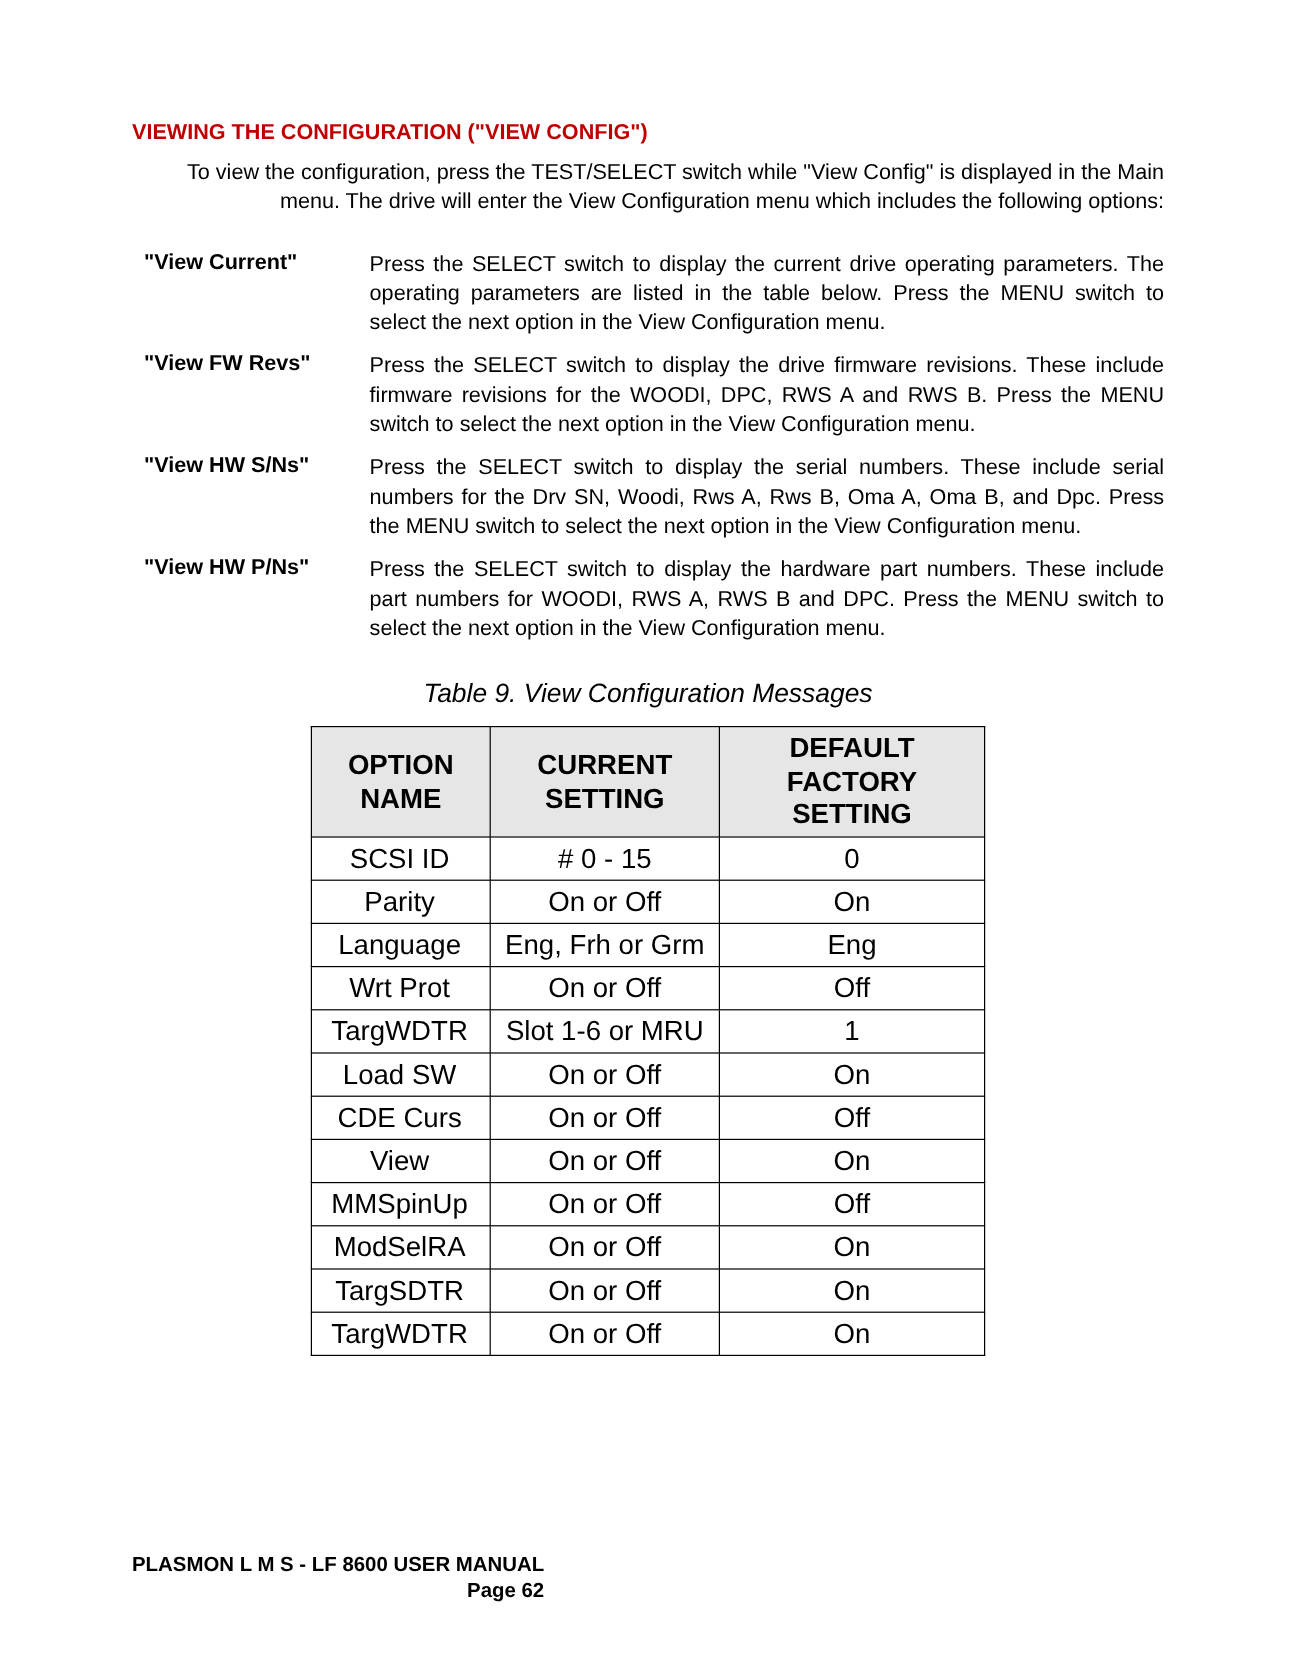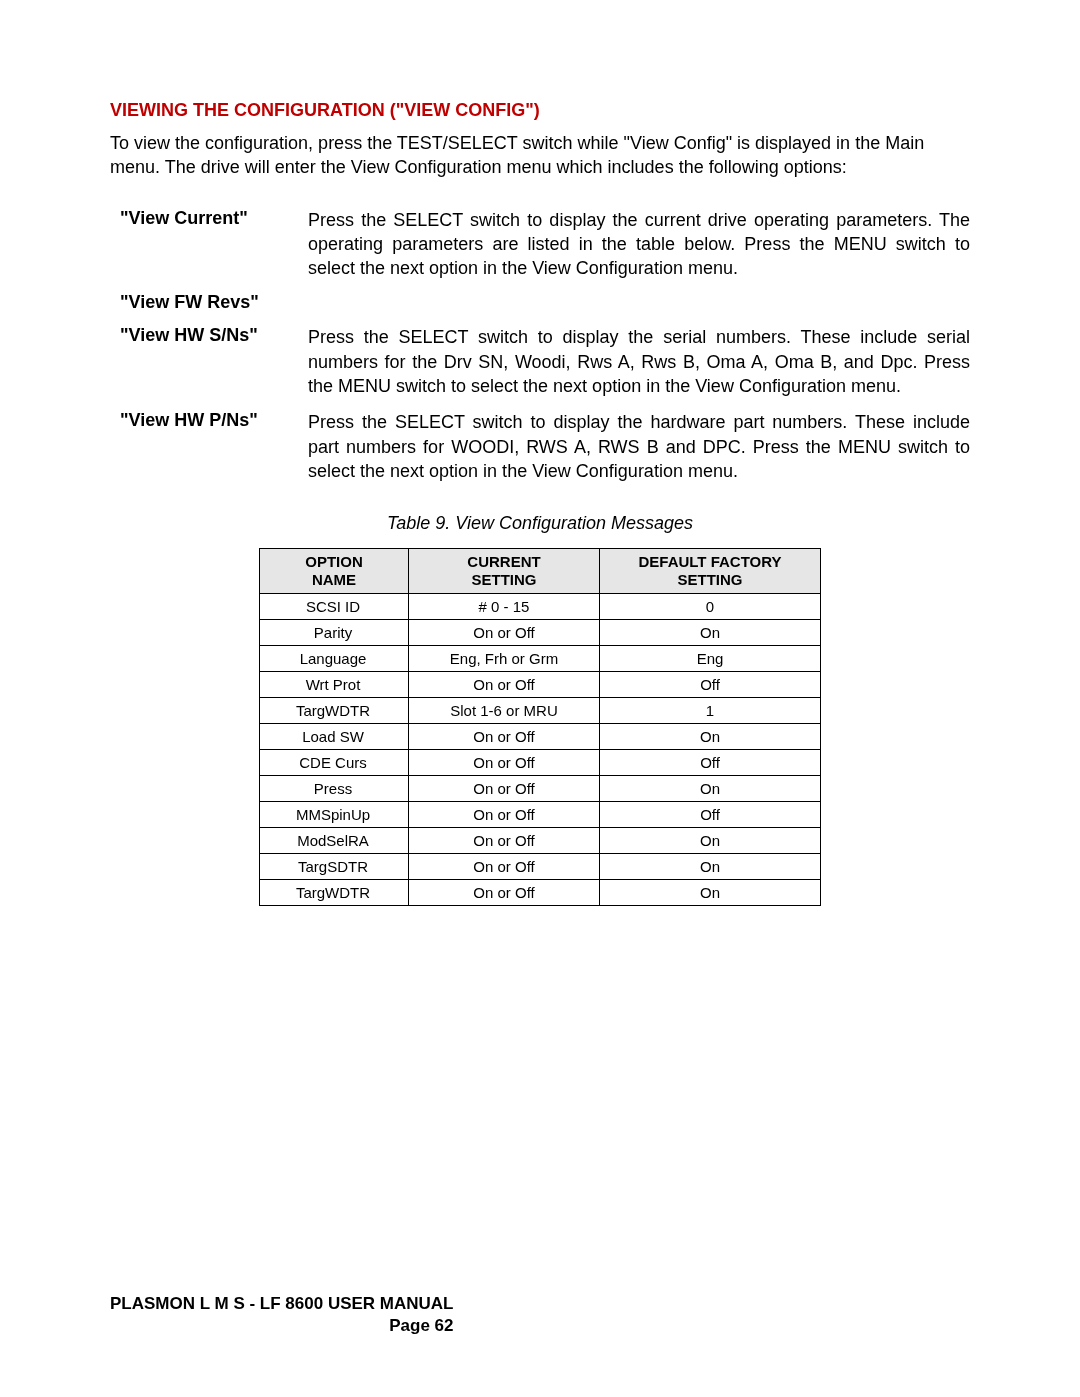--- a/index.html
+++ b/index.html
@@ -19,20 +19,21 @@
   .heading {
     color: #c00000;
     font-weight: bold;
     font-size: 18px;
     margin-bottom: 10px;
   }
   .intro {
     font-size: 18px;
     line-height: 1.35;
     margin-bottom: 28px;
+    text-align: right;
   }
   .defs {
     margin-bottom: 30px;
   }
   .def-row {
     display: flex;
     align-items: flex-start;
     margin-top: 12px;
   }
   .def-term {
@@ -43,27 +44,27 @@
   }
   .def-desc {
     flex: 1;
     font-size: 18px;
     line-height: 1.35;
     text-align: justify;
   }
   .tbl-caption {
     text-align: center;
     font-style: italic;
-    font-size: 18px;
+    font-size: 22px;
     margin: 28px 0 14px 0;
   }
   table.cfg {
     border-collapse: collapse;
     margin: 0 auto;
-    font-size: 15px;
+    font-size: 23px;
   }
   table.cfg th, table.cfg td {
     border: 1px solid #000;
     padding: 4px 10px;
   }
   table.cfg th {
     background: #e6e6e6;
     font-weight: bold;
     text-align: center;
     line-height: 1.2;
@@ -90,20 +91,21 @@
 
   <div class="intro">To view the configuration, press the TEST/SELECT switch while "View Config" is displayed in the Main menu. The drive will enter the View Configuration menu which includes the following options:</div>
 
   <div class="defs">
     <div class="def-row">
       <div class="def-term">"View Current"</div>
       <div class="def-desc">Press the SELECT switch to display the current drive operating parameters. The operating parameters are listed in the table below. Press the MENU switch to select the next option in the View Configuration menu.</div>
     </div>
     <div class="def-row">
       <div class="def-term">"View FW Revs"</div>
+      <div class="def-desc">Press the SELECT switch to display the drive firmware revisions. These include firmware revisions for the WOODI, DPC, RWS A and RWS B. Press the MENU switch to select the next option in the View Configuration menu.</div>
     </div>
     <div class="def-row">
       <div class="def-term">"View HW S/Ns"</div>
       <div class="def-desc">Press the SELECT switch to display the serial numbers. These include serial numbers for the Drv SN, Woodi, Rws A, Rws B, Oma A, Oma B, and Dpc. Press the MENU switch to select the next option in the View Configuration menu.</div>
     </div>
     <div class="def-row">
       <div class="def-term">"View HW P/Ns"</div>
       <div class="def-desc">Press the SELECT switch to display the hardware part numbers. These include part numbers for WOODI, RWS A, RWS B and DPC. Press the MENU switch to select the next option in the View Configuration menu.</div>
     </div>
   </div>
@@ -157,21 +159,21 @@
           <td class="c1">Load SW</td>
           <td class="c2">On or Off</td>
           <td class="c3">On</td>
         </tr>
         <tr>
           <td class="c1">CDE Curs</td>
           <td class="c2">On or Off</td>
           <td class="c3">Off</td>
         </tr>
         <tr>
-          <td class="c1">Press</td>
+          <td class="c1">View</td>
           <td class="c2">On or Off</td>
           <td class="c3">On</td>
         </tr>
         <tr>
           <td class="c1">MMSpinUp</td>
           <td class="c2">On or Off</td>
           <td class="c3">Off</td>
         </tr>
         <tr>
           <td class="c1">ModSelRA</td>

